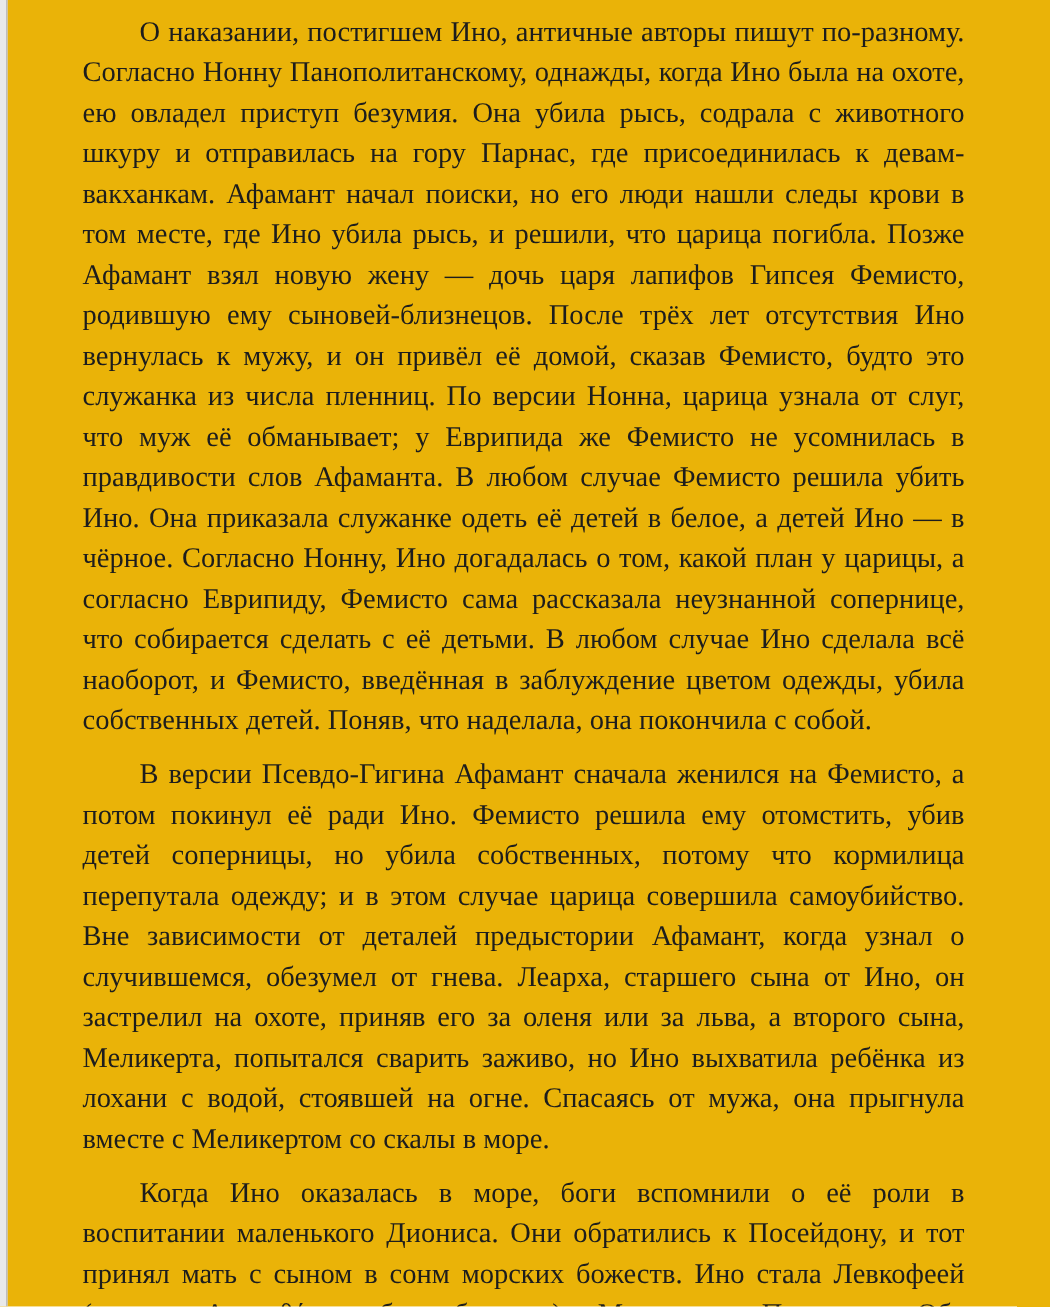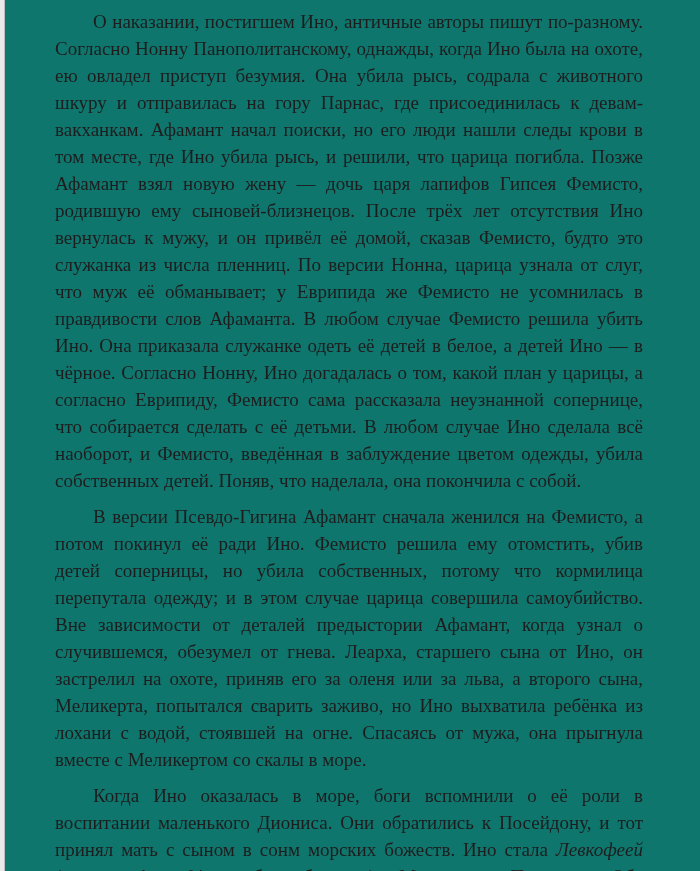--- a/index.html
+++ b/index.html
@@ -40,26 +40,25 @@
     text-rendering: optimizeLegibility;
   }
   .para {
     margin: 0 0 9px 0;
     text-indent: 38px;
   }
   .para:last-child {
     margin-bottom: 0;
   }
   .seg-italic {
-    font-style: italic;
   }
 </style>
 </head>
 <body>
 
-<div class="page" style="background: #0f766e;">
+<div class="page" style="background: #eab308;">
   <div class="edge-strip" style="background: rgb(233, 233, 233); border-right-color: rgb(189, 189, 189);"></div>
   <main class="content" style="color: rgb(29, 29, 29);">
       <p class="para"><span class="seg-normal">О наказании, постигшем Ино, античные авторы пишут по-разному. Согласно Нонну Панополитанскому, однажды, когда Ино была на охоте, ею овладел приступ безумия. Она убила рысь, содрала с животного шкуру и отправилась на гору Парнас, где присоединилась к девам-вакханкам. Афамант начал поиски, но его люди нашли следы крови в том месте, где Ино убила рысь, и решили, что царица погибла. Позже Афамант взял новую жену — дочь царя лапифов Гипсея Фемисто, родившую ему сыновей-близнецов. После трёх лет отсутствия Ино вернулась к мужу, и он привёл её домой, сказав Фемисто, будто это служанка из числа пленниц. По версии Нонна, царица узнала от слуг, что муж её обманывает; у Еврипида же Фемисто не усомнилась в правдивости слов Афаманта. В любом случае Фемисто решила убить Ино. Она приказала служанке одеть её детей в белое, а детей Ино — в чёрное. Согласно Нонну, Ино догадалась о том, какой план у царицы, а согласно Еврипиду, Фемисто сама рассказала неузнанной сопернице, что собирается сделать с её детьми. В любом случае Ино сделала всё наоборот, и Фемисто, введённая в заблуждение цветом одежды, убила собственных детей. Поняв, что наделала, она покончила с собой.</span></p>
       <p class="para"><span class="seg-normal">В версии Псевдо-Гигина Афамант сначала женился на Фемисто, а потом покинул её ради Ино. Фемисто решила ему отомстить, убив детей соперницы, но убила собственных, потому что кормилица перепутала одежду; и в этом случае царица совершила самоубийство. Вне зависимости от деталей предыстории Афамант, когда узнал о случившемся, обезумел от гнева. Леарха, старшего сына от Ино, он застрелил на охоте, приняв его за оленя или за льва, а второго сына, Меликерта, попытался сварить заживо, но Ино выхватила ребёнка из лохани с водой, стоявшей на огне. Спасаясь от мужа, она прыгнула вместе с Меликертом со скалы в море.</span></p>
       <p class="para"><span class="seg-normal">Когда Ино оказалась в море, боги вспомнили о её роли в воспитании маленького Диониса. Они обратились к Посейдону, и тот принял мать с сыном в сонм морских божеств. Ино стала </span><span class="seg-italic">Левкофеей</span><span class="seg-normal"> (др.-греч. Λευκοθέα — «белая богиня»), а Меликерт — </span><span class="seg-italic">Палемоном</span><span class="seg-normal">. Оба они стали помогать морякам и терпящим бедствие путникам.</span></p>
     </main>
 </div>
 
 </body></html>

